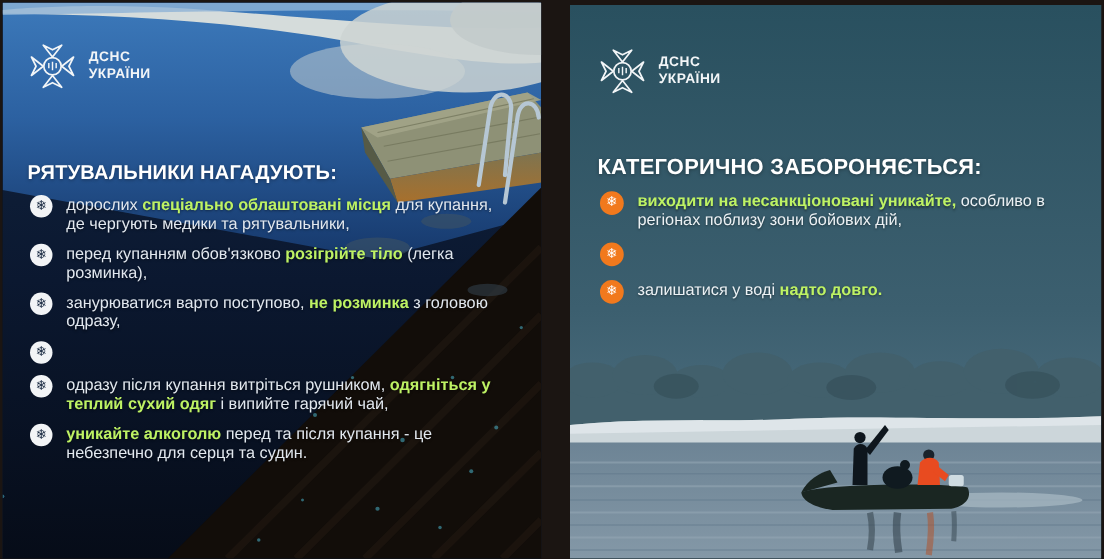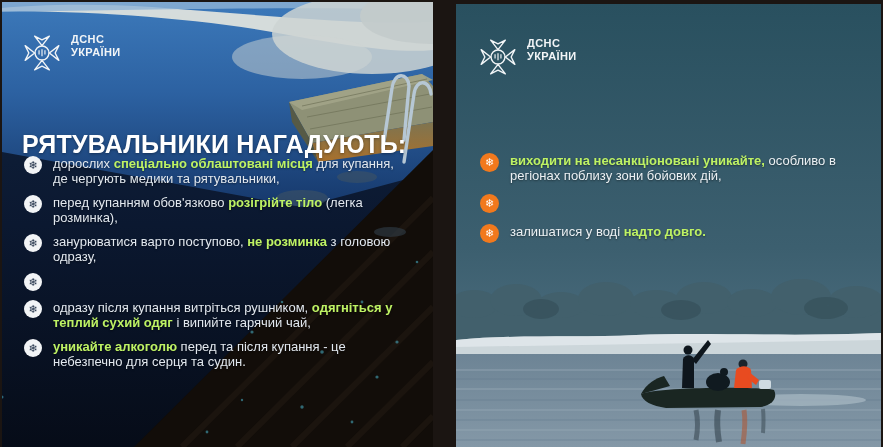--- a/index.html
+++ b/index.html
@@ -4,28 +4,28 @@
 <style>
   html,body{margin:0;padding:0;background:#191310;}
   .frame{position:relative;width:883px;height:447px;background:#1b1512;overflow:hidden;
          font-family:"Liberation Sans", sans-serif;}
   .panel{position:absolute;overflow:hidden;}
   .panel-left{left:2px;top:2px;width:431px;height:445px;background:#0a1424;}
   .panel-right{left:456px;top:4px;width:425px;height:443px;background:#2e5668;}
   .bg-art{position:absolute;left:0;top:0;width:100%;height:100%;display:block;}
   .overlay{position:absolute;left:0;top:0;width:100%;height:100%;}
 
-  .logo{position:absolute;display:flex;gap:9px;color:#f2f5f7;}
+  .logo{position:absolute;display:flex;align-items:center;gap:9px;color:#f2f5f7;}
   .panel-left .logo{left:20px;top:31px;}
   .panel-right .logo{left:22px;top:33px;}
   .logo-text{font-size:11px;font-weight:bold;line-height:1.2;letter-spacing:.4px;}
 
   .title{position:absolute;color:#ffffff;font-weight:bold;letter-spacing:.2px;
          text-shadow:0 1px 3px rgba(0,0,0,.35);}
-  .panel-left .title{left:20px;top:128px;font-size:25px;text-align:right;}
+  .panel-left .title{left:20px;top:128px;font-size:16px;text-align:right;}
   .panel-right .title{left:22px;top:119px;font-size:17.5px;}
 
   .list{position:absolute;display:flex;flex-direction:column;}
   .panel-left .list{left:22px;top:154px;width:386px;gap:9px;}
   .panel-right .list{left:24px;top:149px;width:380px;gap:11px;}
 
   .item{display:flex;align-items:flex-start;gap:11px;}
   .bullet{flex:0 0 auto;width:18px;height:18px;border-radius:50%;display:flex;
           align-items:center;justify-content:center;font-size:11px;line-height:1;margin-top:0px;}
   .panel-left .bullet{background:#f2f4f6;color:#16273f;}
@@ -252,20 +252,21 @@
             <circle cx="19" cy="19" r="6.6"></circle>
             <path d="M16.2,16.5 v4 M19,15.5 v6.5 M21.8,16.5 v4" stroke-width="1.1"></path>
           </g>
         </svg>
         <div class="logo-text">
           <div>ДСНС</div>
           <div>УКРАЇНИ</div>
         </div>
       </div>
 
+      <div class="title">КАТЕГОРИЧНО ЗАБОРОНЯЄТЬСЯ:</div>
 
       <div class="list">
           <div class="item">
             <span class="bullet">❄</span>
             <div class="itext"><span class="b">виходити на несанкціоновані уникайте,</span><span> особливо в регіонах поблизу зони бойових дій,</span></div>
           </div>
           <div class="item">
             <span class="bullet">❄</span>
           </div>
           <div class="item">

